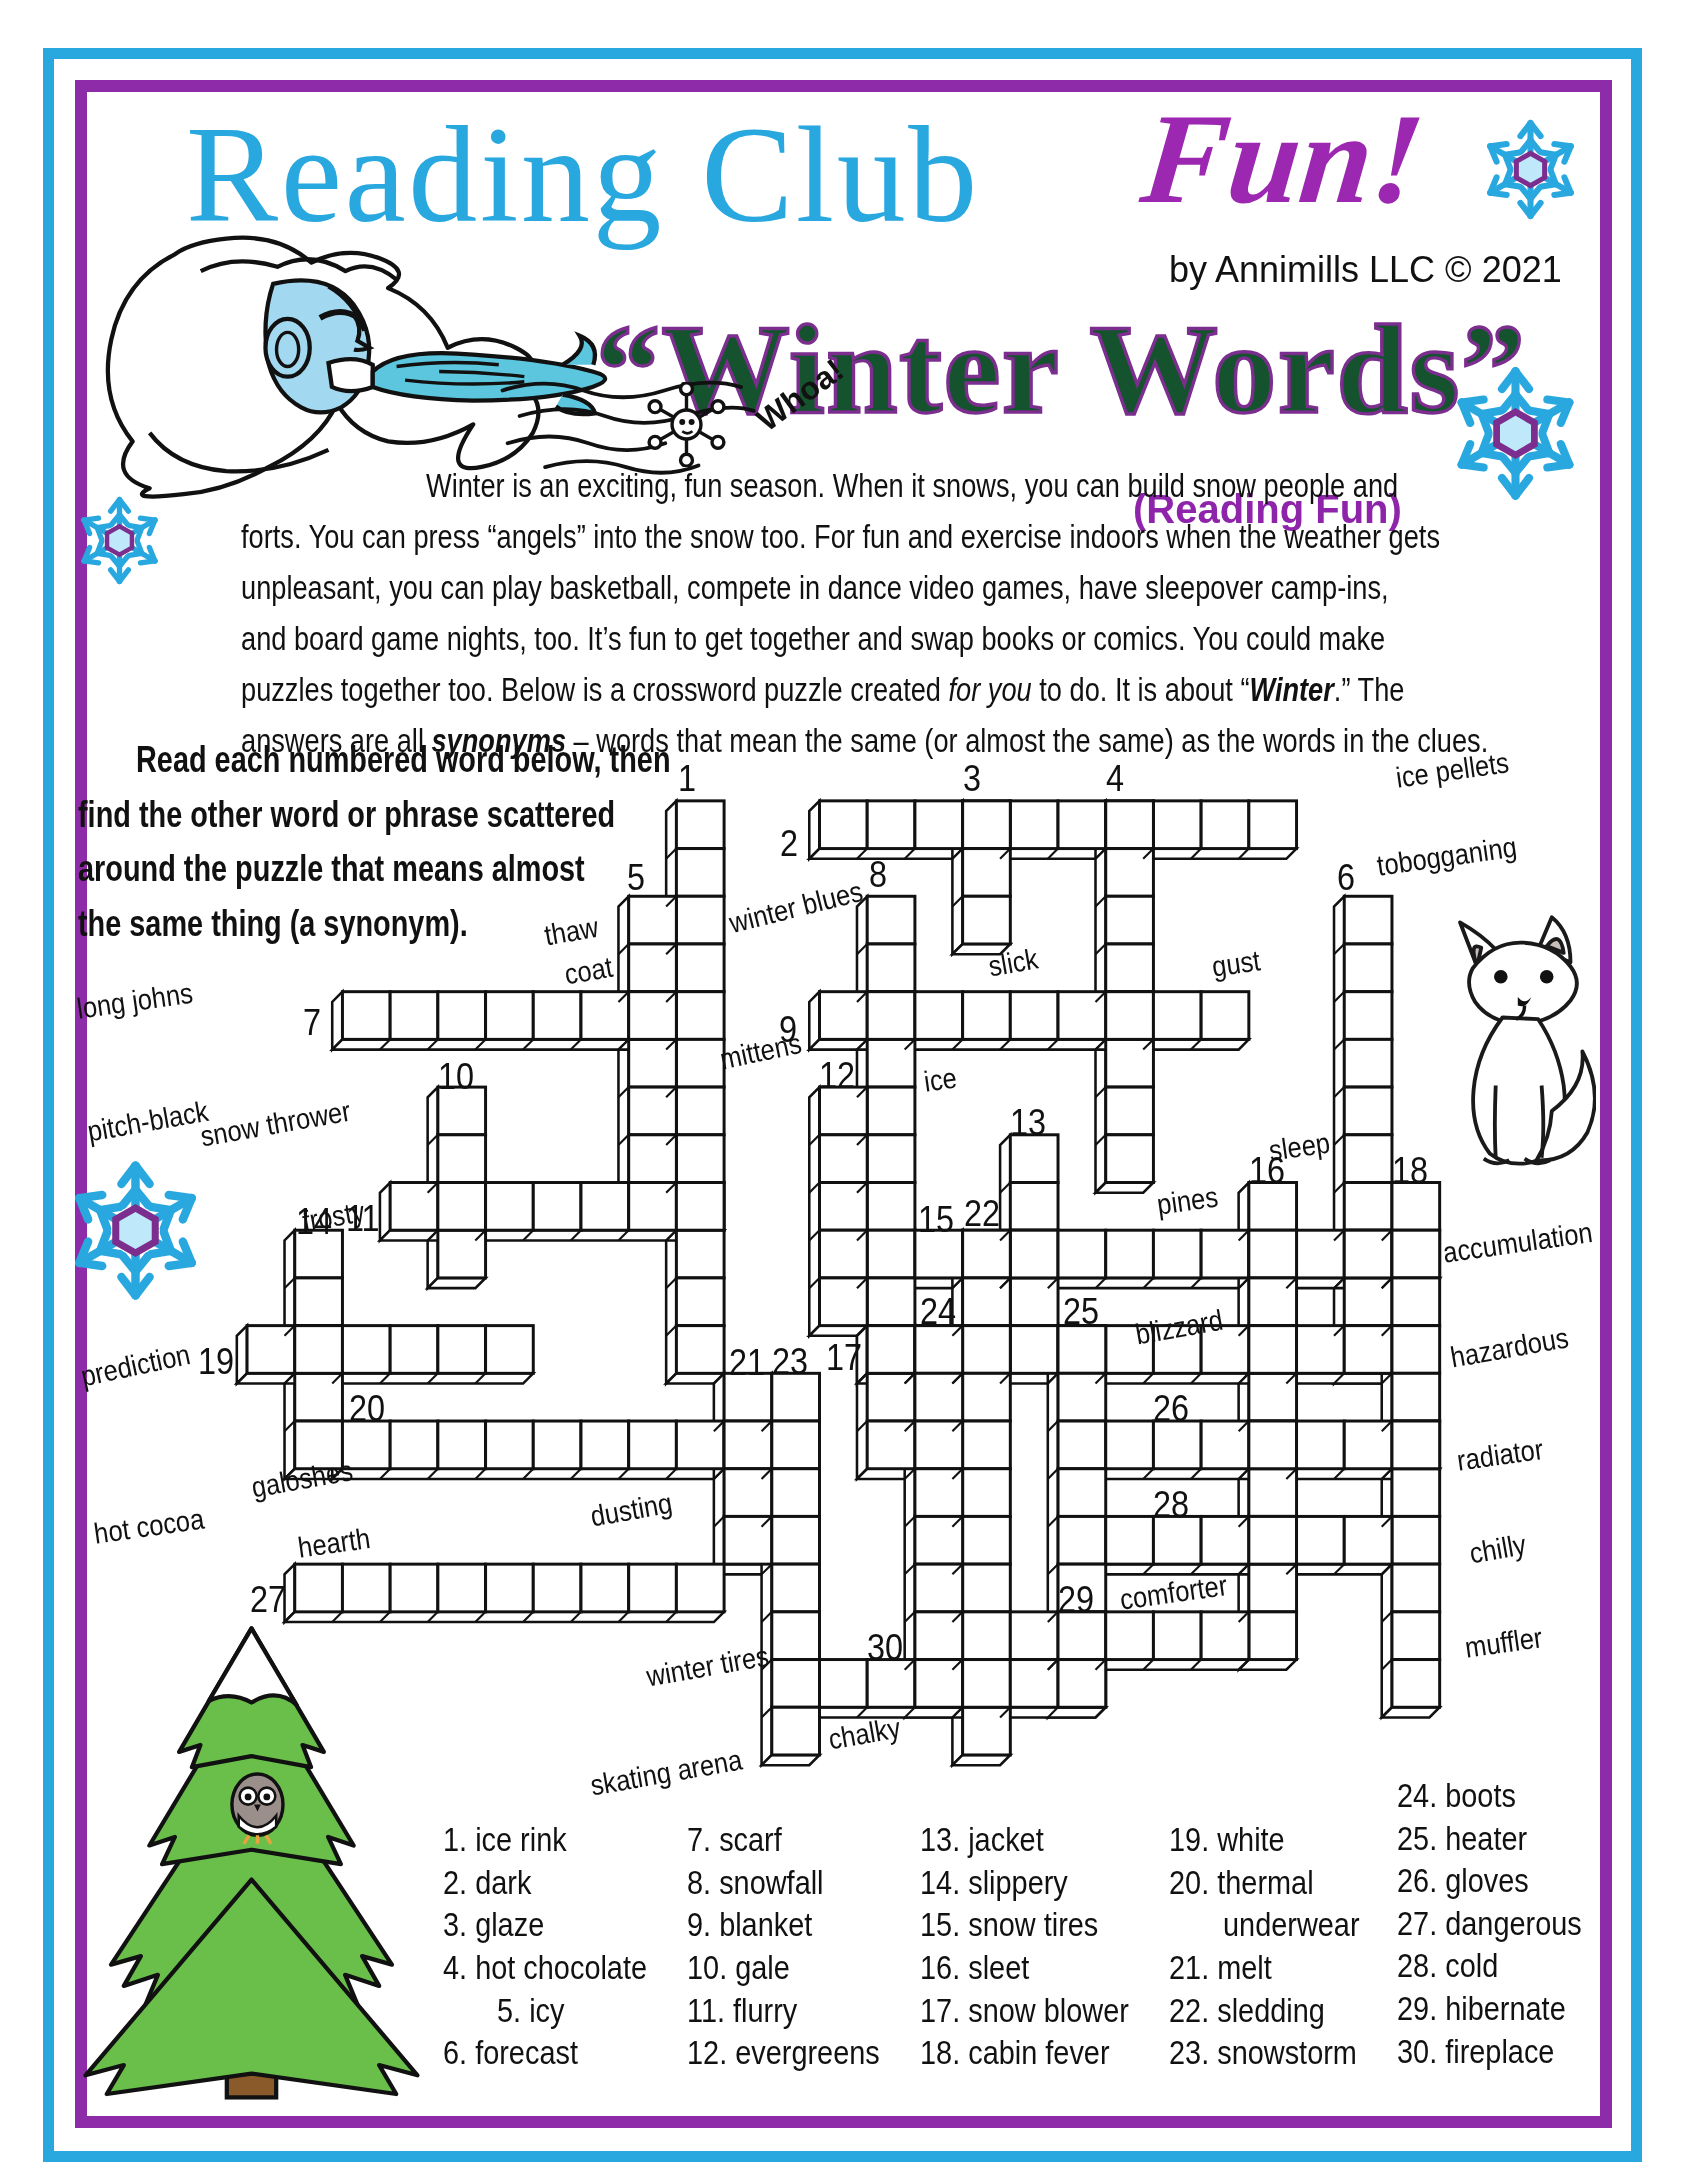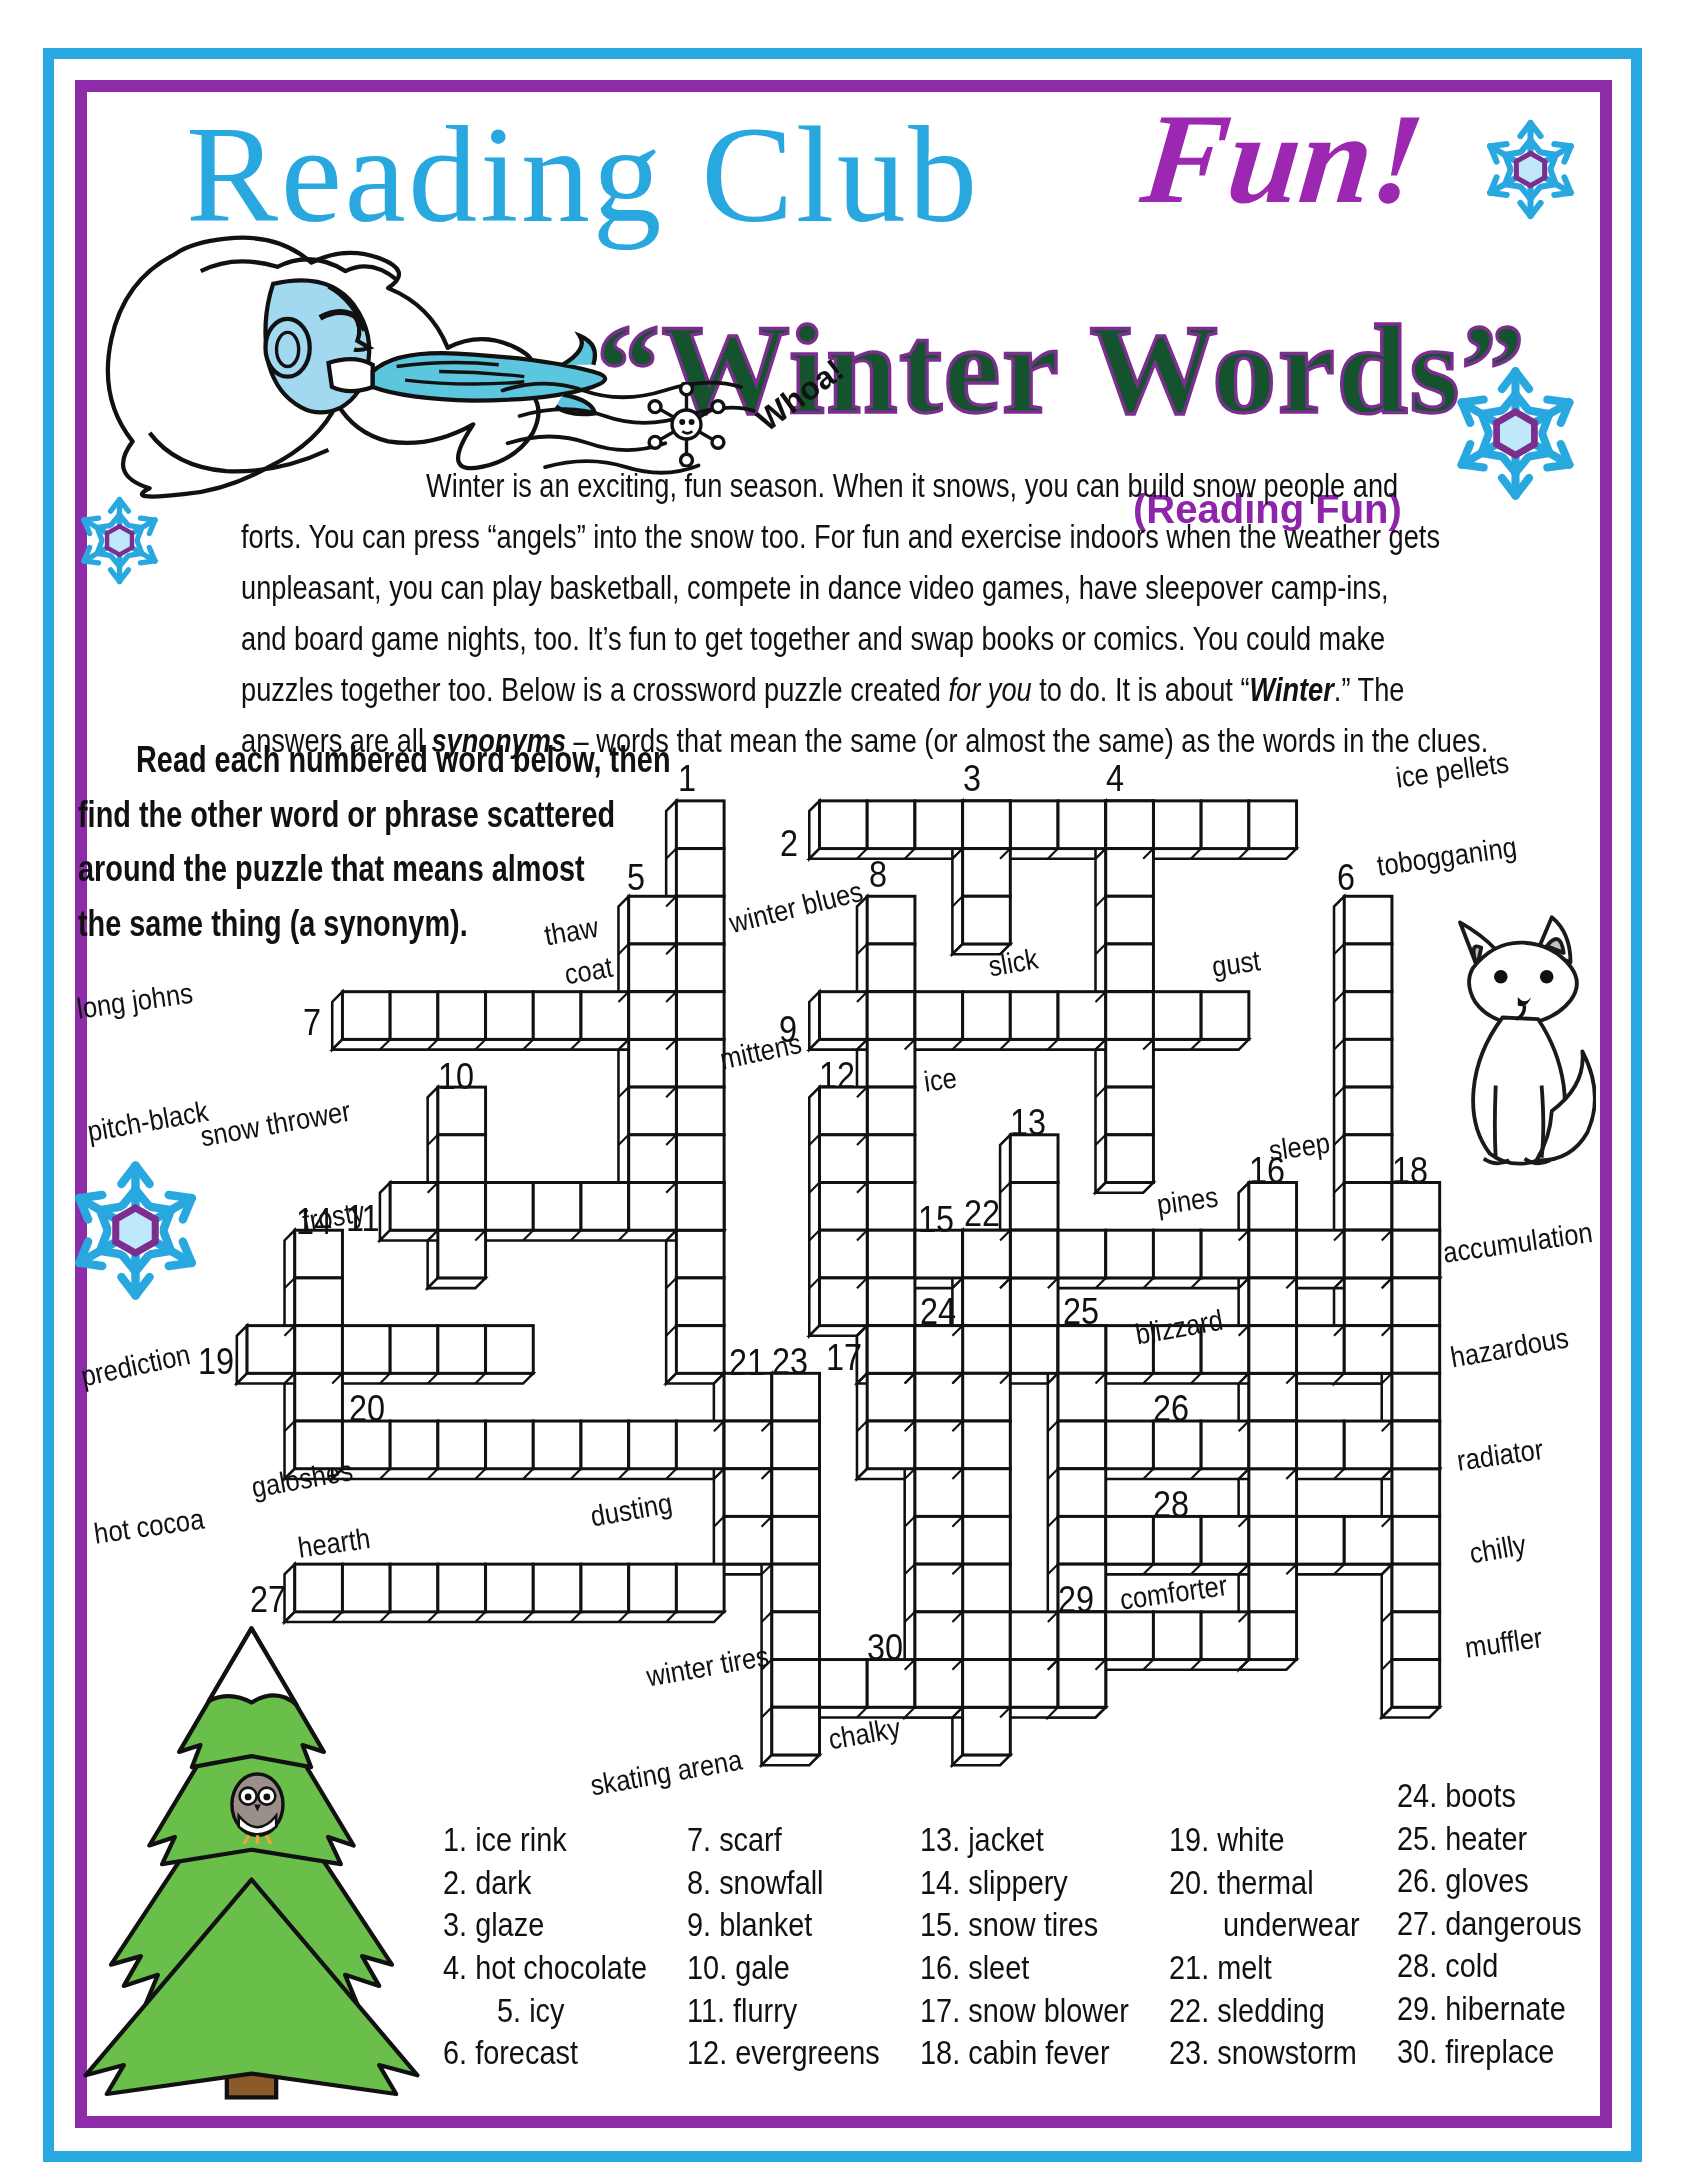--- a/index.html
+++ b/index.html
@@ -34,20 +34,21 @@
 </head>
 <body>
 
 <div class="page">
 
   <div class="frame blue"></div>
   <div class="frame purple"></div>
 
   <div class="abs title-main">Reading Club</div>
   <div class="abs title-fun">Fun!</div>
+  <div class="abs byline">by Annimills LLC © 2021</div>
   <div class="abs winter-words">“Winter Words”</div>
   <div class="abs synonym">(Reading Fun)</div>
   <div class="abs whoa">Whoa!</div>
 
   <svg class="abs" style="left:73px;top:220px" width="545" height="281" viewBox="0 0 640 330">
     <g stroke="#111" stroke-width="5" fill="#fff" stroke-linejoin="round">
       <path d="M120 40 Q60 70 45 140 Q30 210 70 260 Q40 300 90 315 Q60 330 130 322 Q180 318 230 290 Q290 260 310 215 Q330 250 370 260 Q420 268 470 240 Q430 300 480 290 Q520 282 540 250 Q560 210 520 190 Q560 170 520 150 Q480 130 440 150 Q420 100 370 80 Q400 60 360 45 Q320 30 280 50 Q240 15 180 22 Q140 26 120 40 Z"></path>
       <path d="M150 60 Q190 40 240 55 Q280 35 320 60 Q350 45 380 70" fill="none"></path>
       <path d="M90 250 Q120 290 180 295 Q240 298 300 270" fill="none"></path>
     </g>

